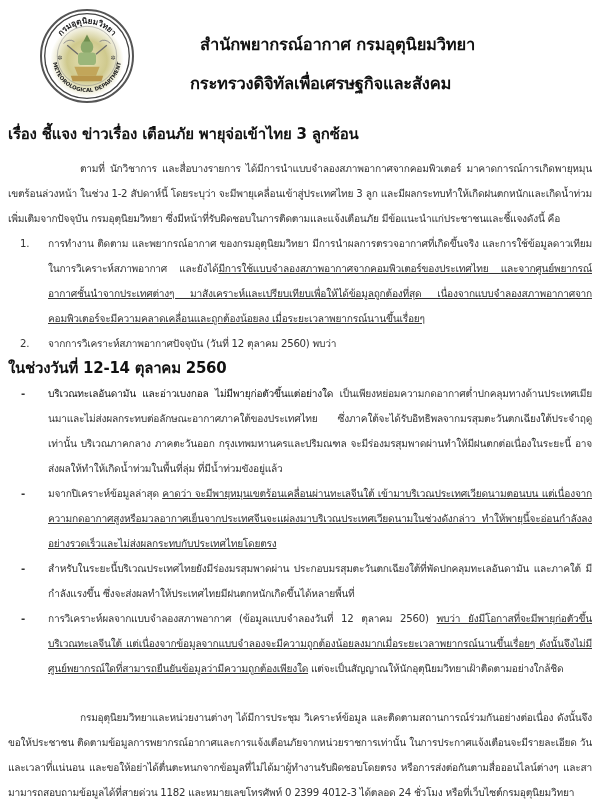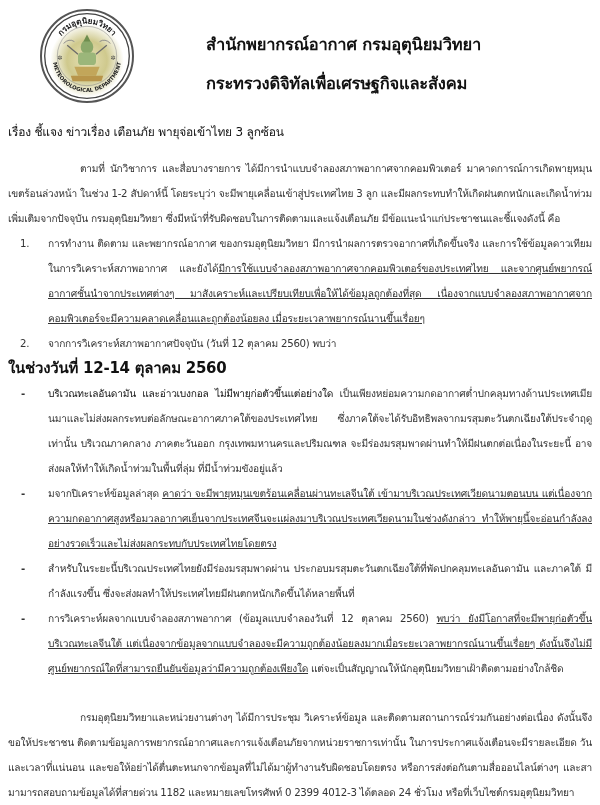--- a/index.html
+++ b/index.html
@@ -10,29 +10,29 @@
     }
     .header { position: absolute; left: 0; top: 0; width: 600px; height: 110px; }
     .logo {
       position: absolute; left: 40px; top: 9px; width: 94px; height: 94px;
       border-radius: 50%; border: 2px solid #555; box-sizing: border-box;
       background: radial-gradient(circle at 50% 55%, #e7e2b8 0%, #cfc98d 30%, #ffffff 55%);
       overflow: hidden;
     }
     .logo svg { width: 100%; height: 100%; display: block; }
     .org-line1 {
-      position: absolute; left: 206px; top: 31px; font-size: 16.5px; font-weight: bold; color: #111;
+      position: absolute; left: 200px; top: 31px; font-size: 16.5px; font-weight: bold; color: #111;
       white-space: nowrap; letter-spacing: -0.2px;
     }
     .org-line2 {
       position: absolute; left: 190px; top: 70px; font-size: 16.5px; font-weight: bold; color: #111;
-      white-space: nowrap; letter-spacing: -0.2px; margin-left: 16px;
+      white-space: nowrap; letter-spacing: -0.2px;
     }
     .subject {
-      position: absolute; left: 8px; top: 122px; font-size: 12px; font-weight: normal; color: #111;
+      position: absolute; left: 8px; top: 122px; font-size: 15px; font-weight: bold; color: #111;
       white-space: nowrap; letter-spacing: -0.2px;
     }
     .content {
       position: absolute; left: 8px; top: 156px; width: 584px;
       font-size: 10.2px; line-height: 25px; color: #333; letter-spacing: -0.25px;
     }
     .content p { margin: 0; }
     .indent { text-indent: 72px; text-align: justify; }
     .numlist { margin: 0; padding: 0; }
     .numitem { position: relative; padding-left: 40px; text-align: justify; }

